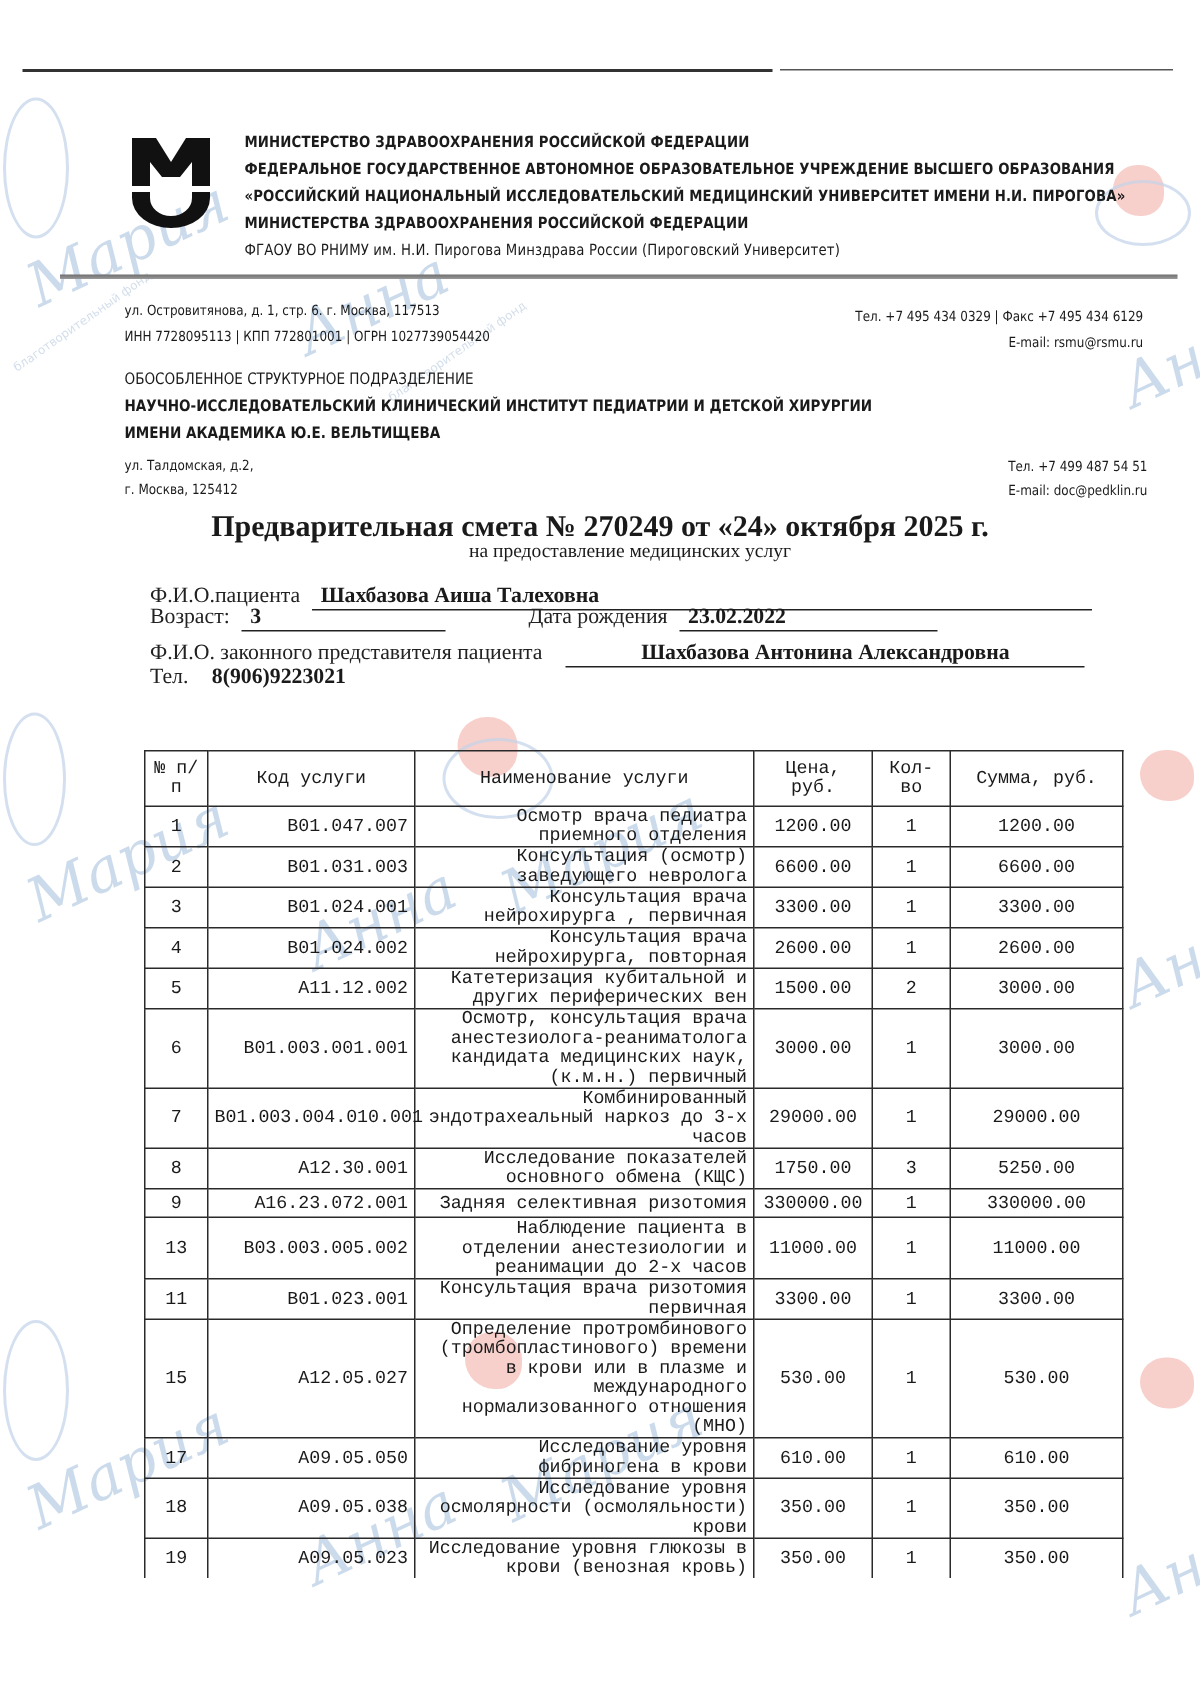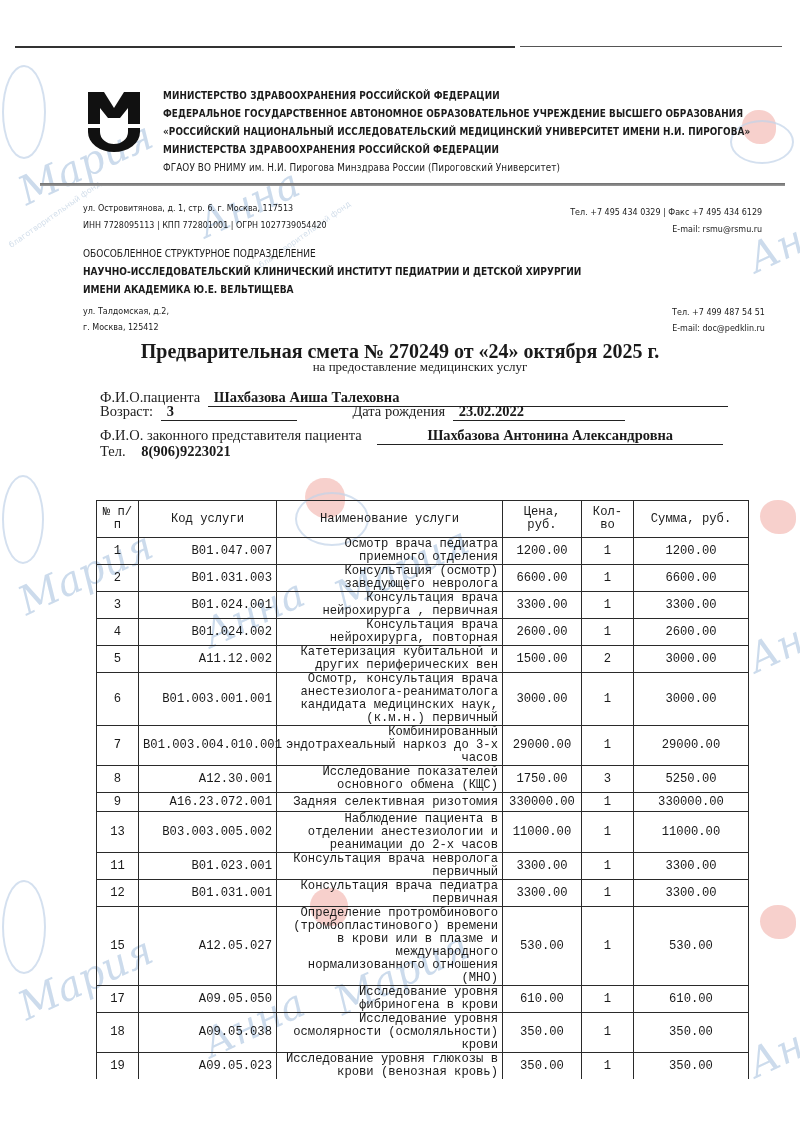--- a/index.html
+++ b/index.html
@@ -255,29 +255,21 @@
         <td class="c-num">13</td>
         <td class="c-code">B03.003.005.002</td>
         <td class="c-name">Наблюдение пациента в отделении анестезиологии и реанимации до 2-х часов</td>
         <td class="c-price">11000.00</td>
         <td class="c-qty">1</td>
         <td class="c-sum">11000.00</td>
       </tr>
       <tr class="h1s">
         <td class="c-num">11</td>
         <td class="c-code">B01.023.001</td>
-        <td class="c-name">Консультация врача невролога первичный</td>
-        <td class="c-price">3300.00</td>
-        <td class="c-qty">1</td>
-        <td class="c-sum">3300.00</td>
-      </tr>
-      <tr class="h1s">
-        <td class="c-num">12</td>
-        <td class="c-code">B01.031.001</td>
-        <td class="c-name">Консультация врача педиатра первичная</td>
+        <td class="c-name">Консультация врача ризотомия первичная</td>
         <td class="c-price">3300.00</td>
         <td class="c-qty">1</td>
         <td class="c-sum">3300.00</td>
       </tr>
       <tr class="h4">
         <td class="c-num">15</td>
         <td class="c-code">A12.05.027</td>
         <td class="c-name">Определение протромбинового (тромбопластинового) времени в крови или в плазме и международного нормализованного отношения (МНО)</td>
         <td class="c-price">530.00</td>
         <td class="c-qty">1</td>

